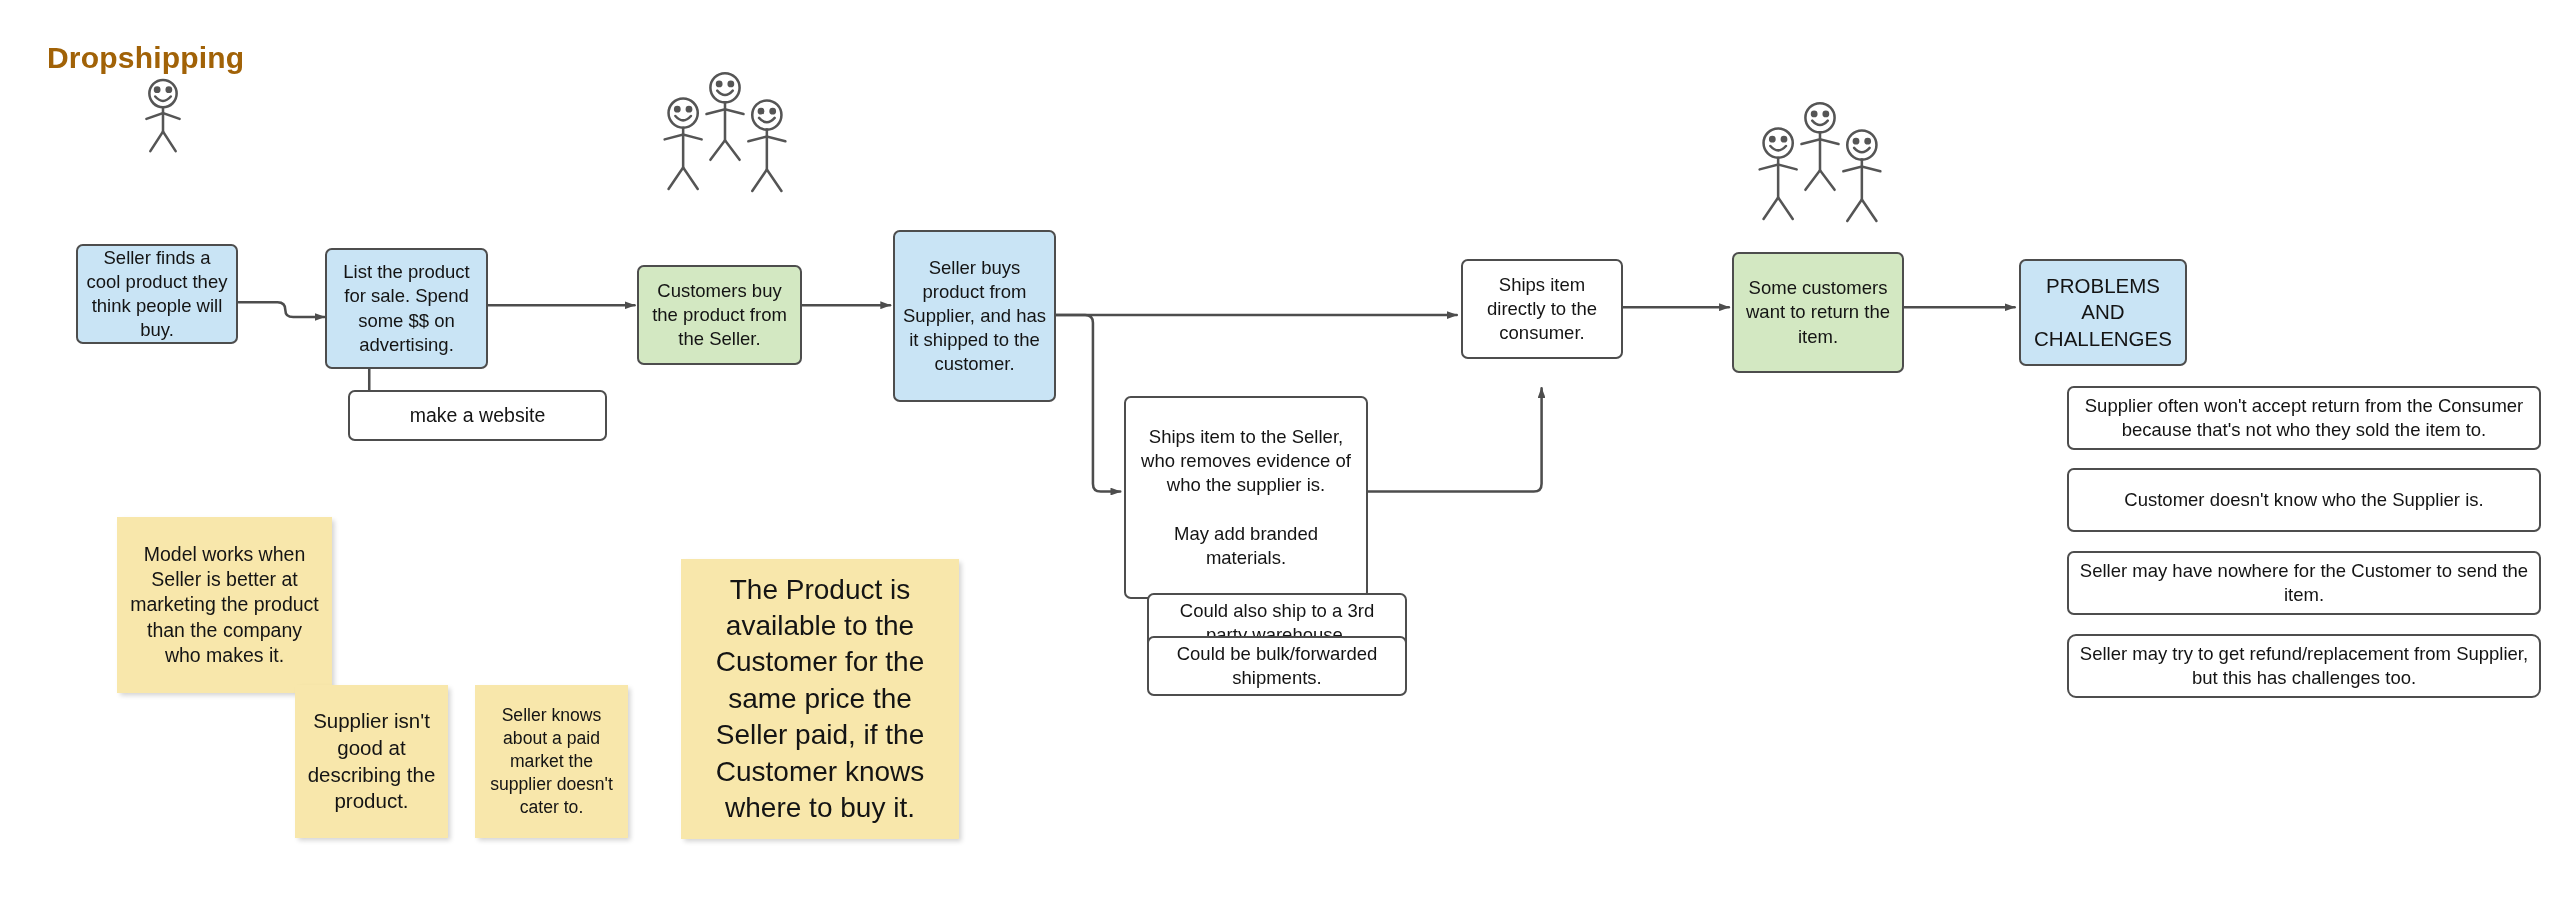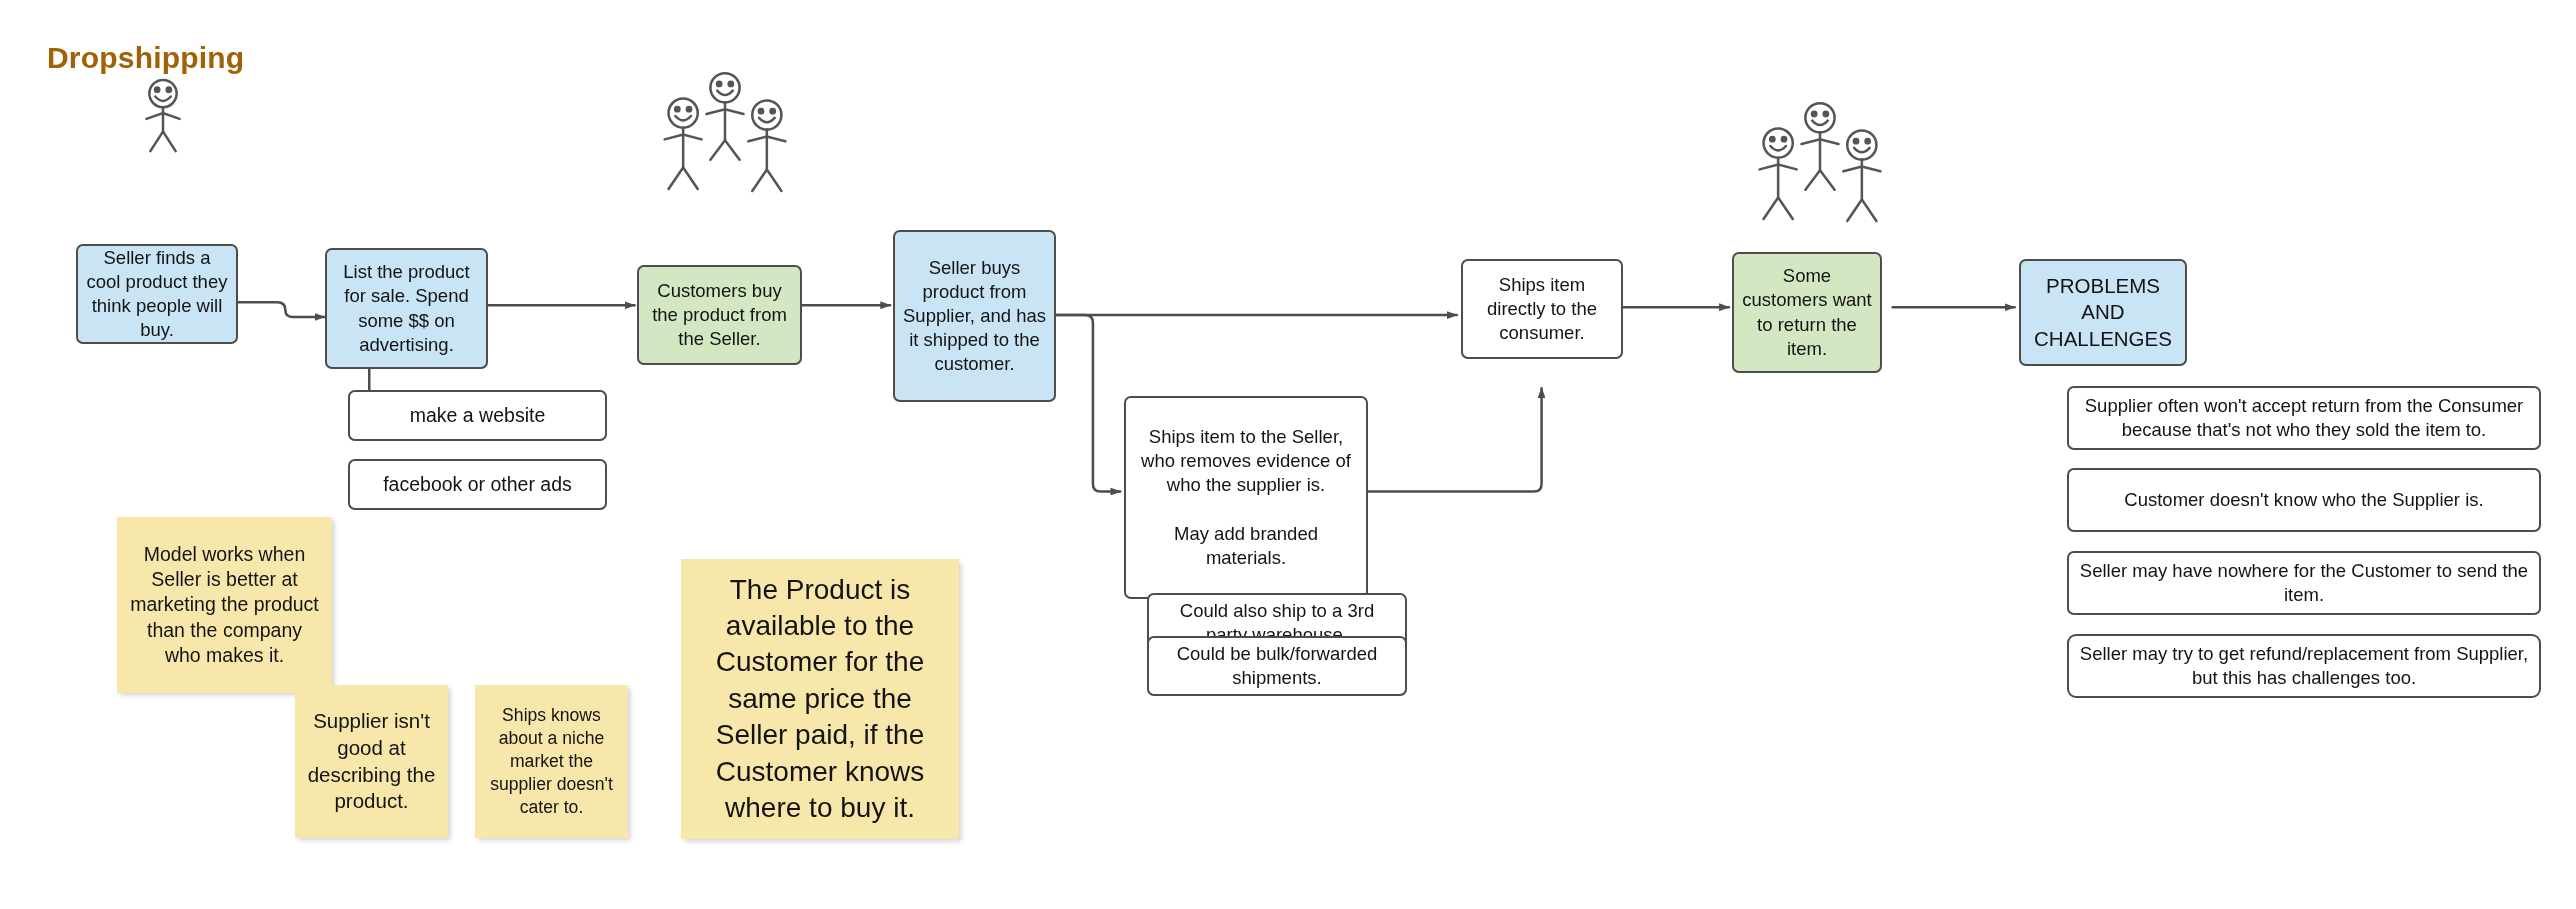--- a/index.html
+++ b/index.html
@@ -173,50 +173,49 @@
       </g>
     </svg>
   </div>
 
   <div class="node blue" style="left:76px; top:244px; width:162px; height:100px; font-size:18.5px;">Seller finds a cool product they think people will buy.</div>
 
   <div class="node blue" style="left:325px; top:248px; width:163px; height:121px; font-size:18.5px;">List the product for sale. Spend some $$ on advertising.</div>
 
   <div class="node white" style="left:348px; top:390px; width:259px; height:51px; font-size:19.5px;">make a website</div>
 
-  <div class="node white" style="left:348px; top:459px; width:259px; height:51px; font-size:19.5px;">facebook or other ads</div>
 
   <div class="node green" style="left:637px; top:265px; width:165px; height:100px; font-size:18.5px;">Customers buy the product from the Seller.</div>
 
   <div class="node blue" style="left:893px; top:230px; width:163px; height:172px; font-size:18.5px;">Seller buys product from Supplier, and has it shipped to the customer.</div>
 
   <div class="node white" style="left:1461px; top:259px; width:162px; height:100px; font-size:18.5px;">Ships item directly to the consumer.</div>
 
   <div class="node white" style="left:1124px; top:396px; width:244px; height:203px; font-size:18.5px; white-space:pre-line;">Ships item to the Seller, who removes evidence of who the supplier is.
 
 May add branded materials.</div>
 
   <div class="node white" style="left:1147px; top:593px; width:260px; height:60px; font-size:18.5px;">Could also ship to a 3rd party warehouse.</div>
 
   <div class="node white" style="left:1147px; top:636px; width:260px; height:60px; font-size:18.5px;">Could be bulk/forwarded shipments.</div>
 
-  <div class="node green" style="left:1732px; top:252px; width:150px; height:121px; font-size:18.5px;">Some customers want to return the item.</div>
+  <div class="node green" style="left:1732px; top:252px; width:172px; height:121px; font-size:18.5px;">Some customers want to return the item.</div>
 
   <div class="node blue" style="left:2019px; top:259px; width:168px; height:107px; font-size:20.5px;">PROBLEMS AND CHALLENGES</div>
 
   <div class="node white" style="left:2067px; top:386px; width:474px; height:64px; font-size:18.5px;">Supplier often won't accept return from the Consumer because that's not who they sold the item to.</div>
 
   <div class="node white" style="left:2067px; top:468px; width:474px; height:64px; font-size:18.5px;">Customer doesn't know who the Supplier is.</div>
 
   <div class="node white" style="left:2067px; top:551px; width:474px; height:64px; font-size:18.5px;">Seller may have nowhere for the Customer to send the item.</div>
 
   <div class="node white" style="left:2067px; top:634px; width:474px; height:64px; font-size:18.5px;border-radius:9px;">Seller may try to get refund/replacement from Supplier, but this has challenges too.</div>
 
   <div class="note" style="left:117px; top:517px; width:215px; height:176px; font-size:19.5px;">Model works when Seller is better at marketing the product than the company who makes it.</div>
 
   <div class="note" style="left:295px; top:685px; width:153px; height:153px; font-size:20.5px;">Supplier isn't good at describing the product.</div>
 
-  <div class="note" style="left:475px; top:685px; width:153px; height:153px; font-size:17.6px;">Ships knows about a niche market the supplier doesn't cater to.</div>
+  <div class="note" style="left:475px; top:685px; width:153px; height:153px; font-size:17.6px;">Seller knows about a paid market the supplier doesn't cater to.</div>
 
   <div class="note" style="left:664px; top:559px; width:278px; height:280px; font-size:28px;margin-left:17px;">The Product is available to the Customer for the same price the Seller paid, if the Customer knows where to buy it.</div>
 
 </div>
 
 
 </body></html>

